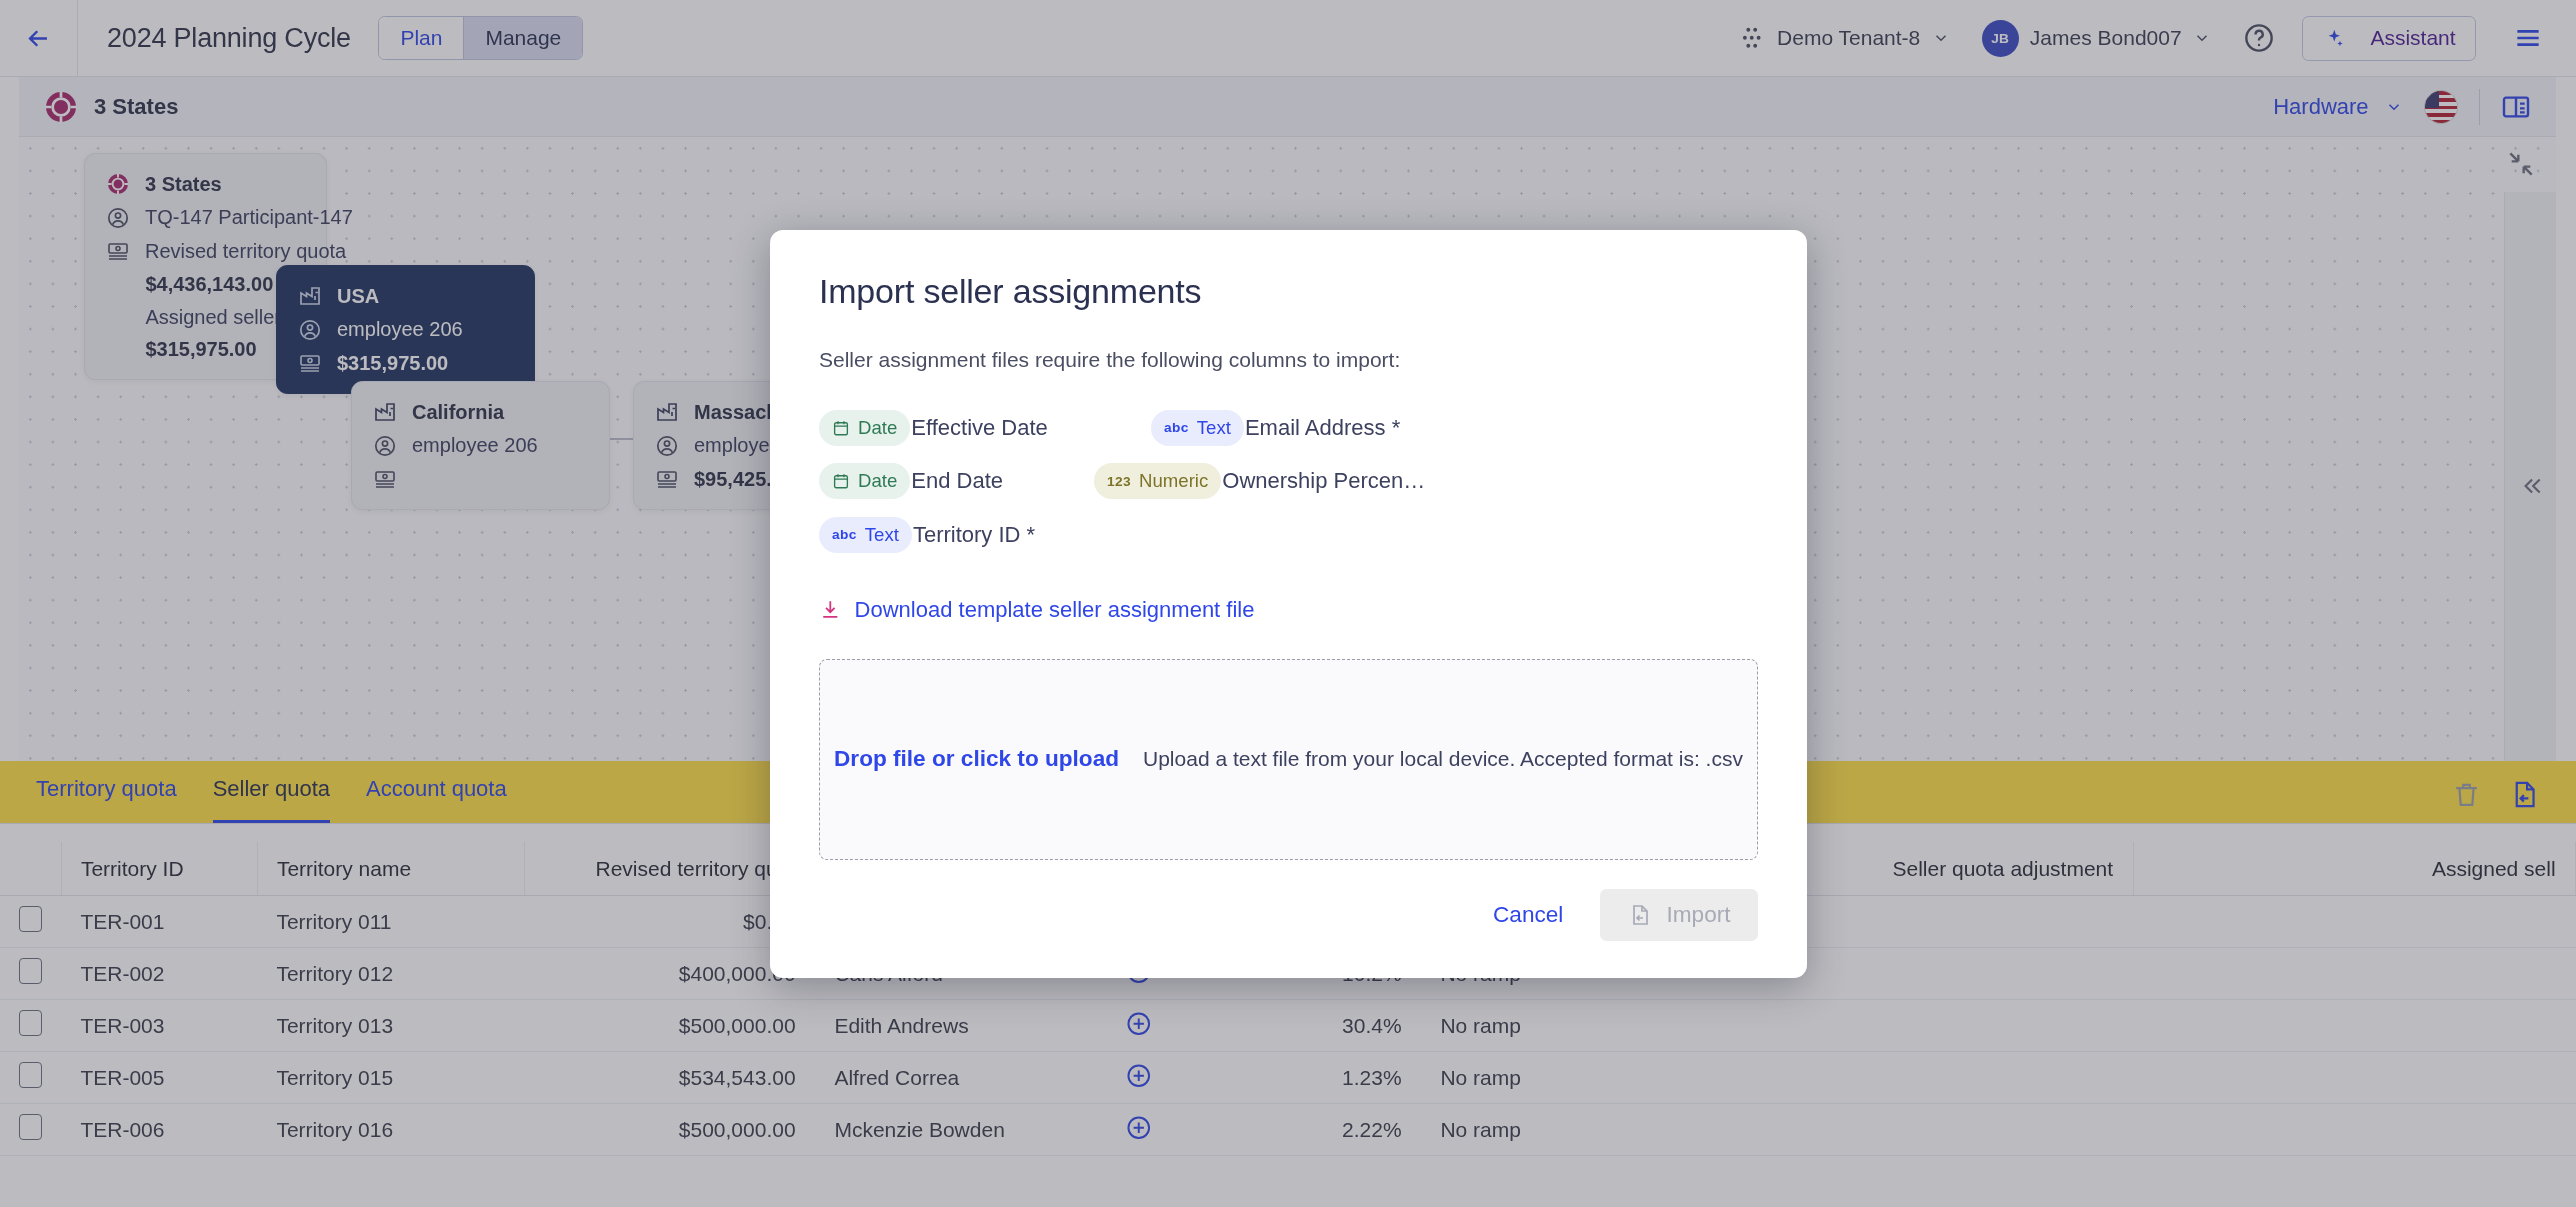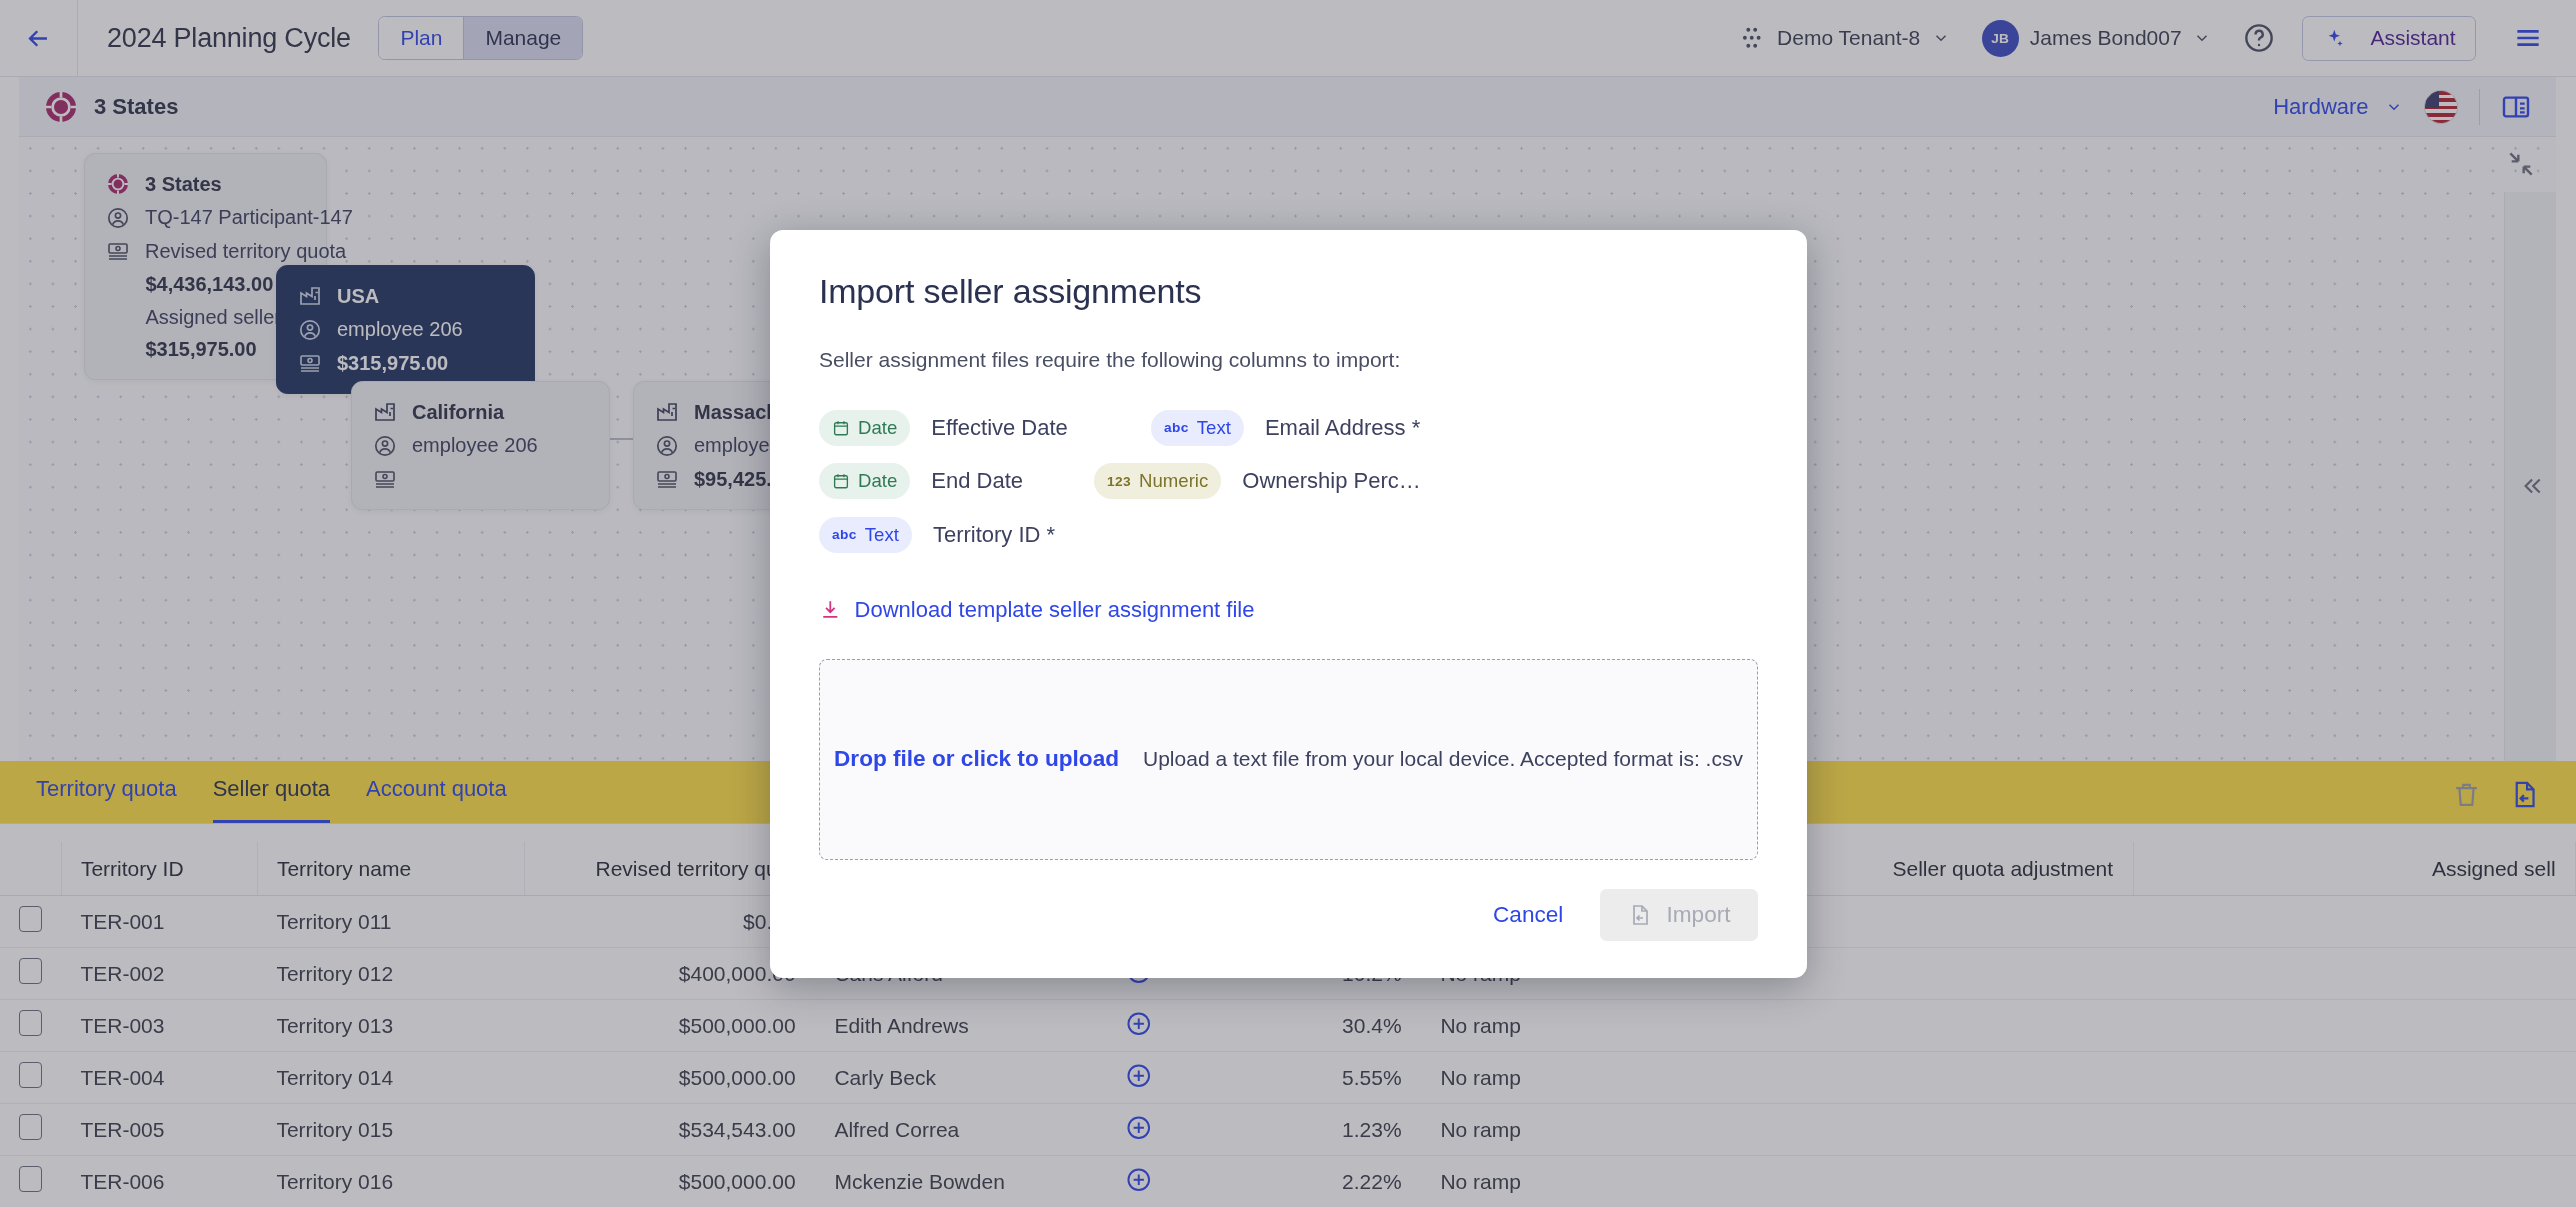--- a/index.html
+++ b/index.html
@@ -188,21 +188,21 @@
     background: #ffffff; border-radius: 13px;
     box-shadow: 0 9.7px 39px rgba(20,20,40,0.30);
     padding: 42px 49px 0 49px;
     display: flex; flex-direction: column;
   }
   .modal-title { font-size: 34px; color: #2b3150; letter-spacing: -0.2px; }
   .modal-sub { font-size: 21px; color: #4a4e63; margin-top: 37px; }
 
   .chips { margin-top: 32px; display: flex; flex-wrap: wrap; }
   .chip-cell {
-    display: flex; align-items: center; gap: 21px;
+    display: flex; align-items: center; gap: 1px;
     height: 47px; margin-bottom: 6.5px;
   }
   .chip-cell.c1 { width: 332px; }
   .chip-cell.c2 { width: 333px; }
   .chip-cell.c3 { width: 275px; }
   .chip {
     display: inline-flex; align-items: center; gap: 8px;
     height: 36px; padding: 0 13px; border-radius: 18px;
     font-size: 18.6px; white-space: nowrap; flex: none;
   }
@@ -562,37 +562,20 @@
                 <path d="M12 7.5v9M7.5 12h9"></path>
               </svg>
           </td>
           <td class="num">30.4%</td>
           <td>No ramp</td>
           <td class="num"></td>
           <td class="num"></td>
         </tr>
         <tr>
           <td><span class="chk"></span></td>
-          <td>TER-004</td>
-          <td>Territory 014</td>
-          <td class="num">$500,000.00</td>
-          <td>Carly Beck</td>
-          <td class="ctr">
-            <svg class="plus-icon" viewBox="0 0 24 24" fill="none" stroke="#2f46e8" stroke-width="1.7">
-              <circle cx="12" cy="12" r="9"></circle>
-                <path d="M12 7.5v9M7.5 12h9"></path>
-              </svg>
-          </td>
-          <td class="num">5.55%</td>
-          <td>No ramp</td>
-          <td class="num"></td>
-          <td class="num"></td>
-        </tr>
-        <tr>
-          <td><span class="chk"></span></td>
           <td>TER-005</td>
           <td>Territory 015</td>
           <td class="num">$534,543.00</td>
           <td>Alfred Correa</td>
           <td class="ctr">
             <svg class="plus-icon" viewBox="0 0 24 24" fill="none" stroke="#2f46e8" stroke-width="1.7">
               <circle cx="12" cy="12" r="9"></circle>
                 <path d="M12 7.5v9M7.5 12h9"></path>
               </svg>
           </td>

